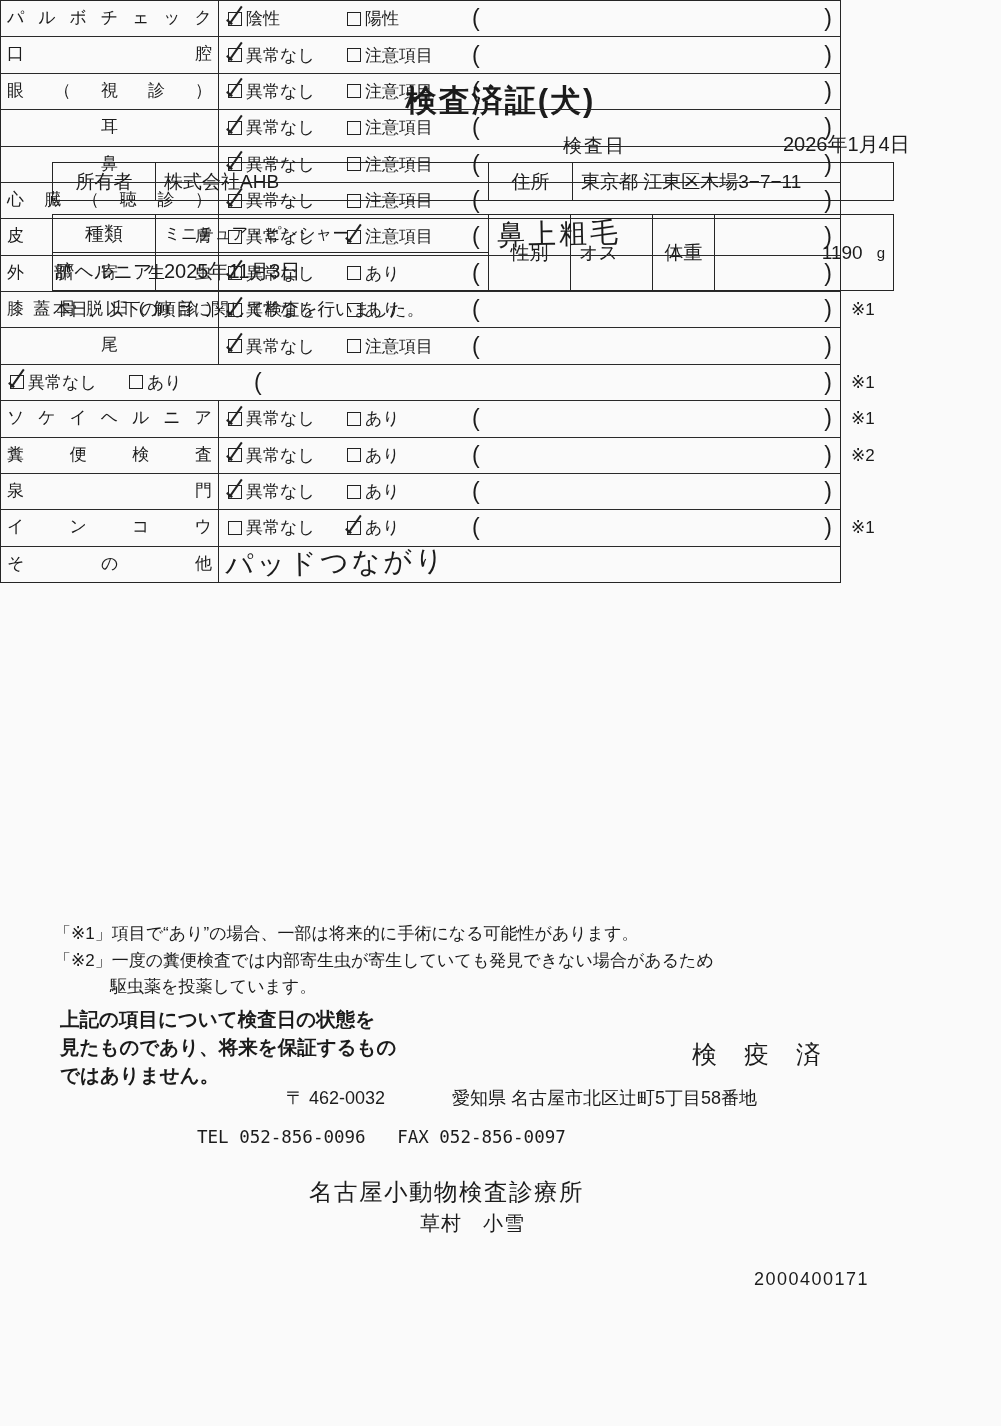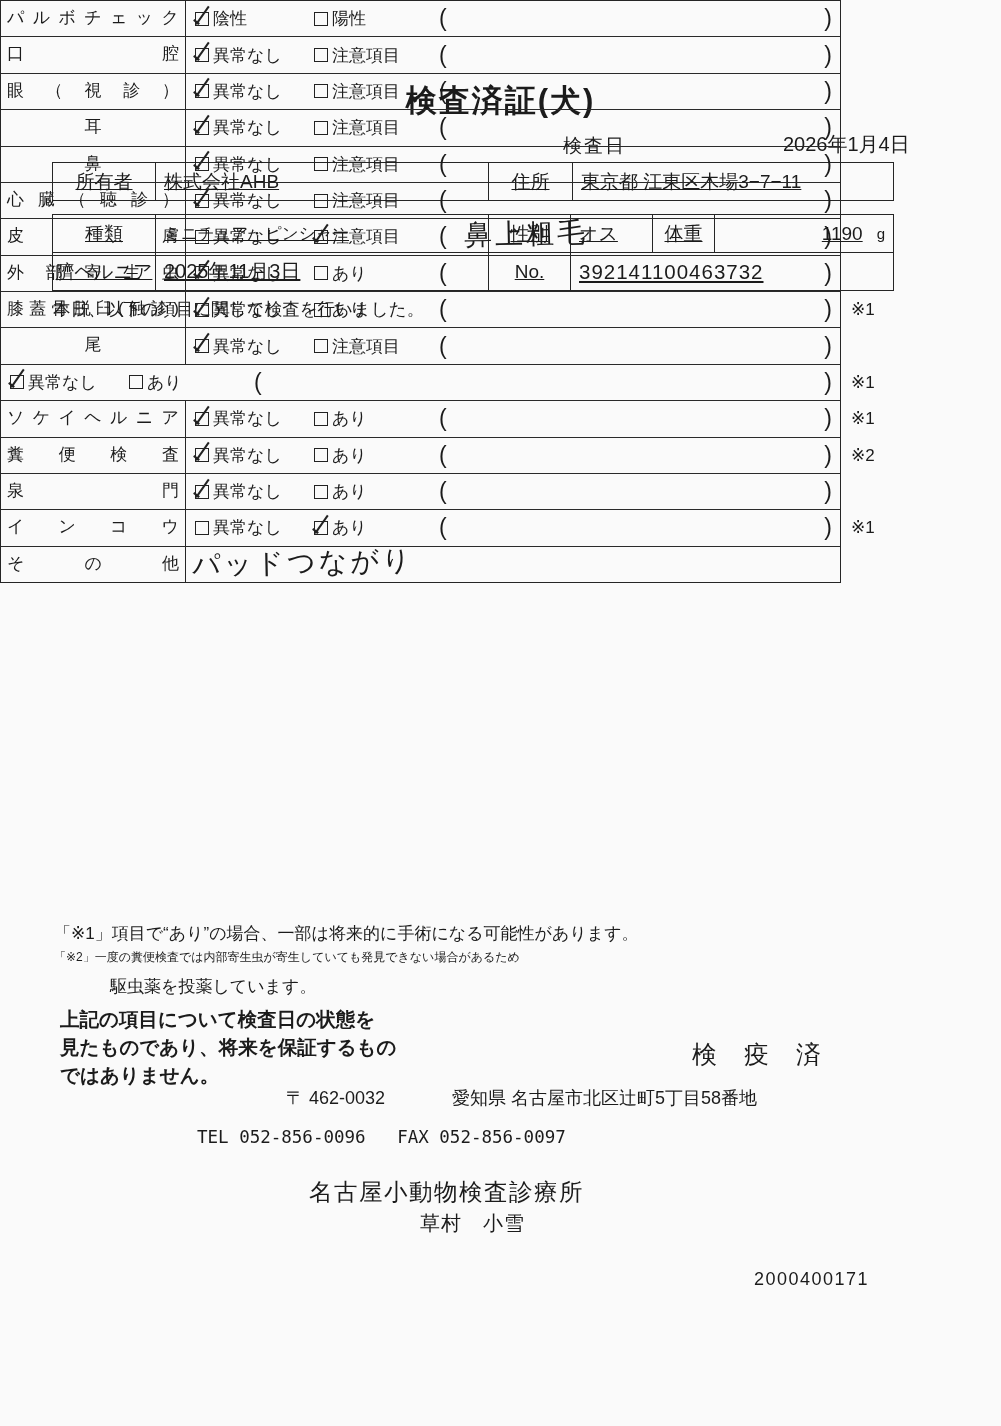--- a/index.html
+++ b/index.html
@@ -12,21 +12,21 @@
   .abs{position:absolute;}
 
   
   #title{left:0;right:0;top:80px;text-align:center;
     font-size:31px;font-weight:700;letter-spacing:2px;}
   #insp-date-label{left:563px;top:133px;font-size:19px;letter-spacing:2px;}
   #insp-date{left:783px;top:131px;font-size:20px;}
 
   
   .box{position:absolute;border:1.9px solid #252525;box-sizing:border-box;
-       display:flex;flex-direction:column;text-decoration:underline;}
+       display:flex;flex-direction:column;}
   .trow{display:flex;flex:1;min-height:0;}
   .trow + .trow{border-top:1.9px solid #252525;}
   .cell{display:flex;align-items:center;box-sizing:border-box;
         padding:0 8px;font-size:19px;white-space:nowrap;overflow:hidden;}
   .cell.lab{justify-content:center;flex:none;border-right:1.9px solid #252525;}
   .cell.mid{border-right:1.9px solid #252525;}
   .cell.val{flex:1;}
   .cell.right{justify-content:flex-end;text-align:center;}
   #tblA {left:52px;top:162px;width:437px;height:39px;}
   #tblA2{left:488px;top:162px;width:406px;height:39px;}
@@ -37,21 +37,21 @@
   .unit{font-size:15px;margin-left:14px;}
 
   #intro{left:53px;top:297px;font-size:17.5px;}
 
   
   #exam{left:52px;top:333px;width:841px;height:583px;
         border:1.9px solid #252525;box-sizing:border-box;
         display:flex;flex-direction:column;}
   .row{flex:1;display:flex;position:relative;min-height:0;}
   .row + .row{border-top:1.8px solid #2a2a2a;}
-  .rlabel{width:185px;flex:none;border-right:1.8px solid #252525;
+  .rlabel{width:218px;flex:none;border-right:1.8px solid #252525;
           box-sizing:border-box;padding:0 6px;font-size:17px;
           line-height:34px;white-space:nowrap;overflow:hidden;
           text-align:justify;text-align-last:justify;text-justify:inter-character;}
   .rlabel.single{text-align-last:center;}
   .rbody{flex:1;position:relative;}
   .opt{position:absolute;top:0;bottom:0;display:flex;align-items:center;
        font-size:17px;visibility:hidden;white-space:nowrap;}
   .opt.o1{left:9px;} .opt.o2{left:128px;}
   .cb{width:12px;height:12px;border:1.7px solid #222;margin-right:4px;
       position:relative;flex:none;}
@@ -66,21 +66,21 @@
   .note{position:absolute;left:278px;top:-5px;bottom:0;display:none;
         align-items:center;font-size:28px;}
   .free{position:absolute;left:6px;top:-4px;bottom:0;display:none;
         align-items:center;font-size:28px;}
   .hand{letter-spacing:3px;transform:rotate(-1.2deg);font-weight:400;}
   .remark{position:absolute;left:calc(100% + 11px);top:0;bottom:0;
           display:none;align-items:center;font-size:17px;white-space:nowrap;}
 
   
   #fn1 {left:54px;top:922px;font-size:17px;}
-  #fn2a{left:54px;top:949px;font-size:12px;}
+  #fn2a{left:54px;top:949px;font-size:17px;}
   #fn2b{left:110px;top:975px;font-size:17px;}
   #disc{left:60px;top:1005px;font-size:19.5px;font-weight:600;line-height:28px;}
   #stamp{left:692px;top:1038px;font-size:25px;letter-spacing:10px;font-weight:500;}
   #postal{left:286px;top:1086px;font-size:18px;}
   #cl-address{left:452px;top:1086px;font-size:18px;}
   #telfax{left:197px;top:1127px;font-size:17.5px;white-space:pre;
           font-family:"DejaVu Sans Mono","Liberation Mono",monospace;}
   #cl-name{left:309px;top:1176px;font-size:23.5px;letter-spacing:1.5px;}
   #vet{left:420px;top:1210px;font-size:20px;letter-spacing:1px;}
   #docnum{left:754px;top:1248px;font-size:18px;letter-spacing:1.5px;margin-top:21px;}
@@ -119,24 +119,20 @@
 <div class="box" id="tblB2">
   <div class="trow">
     <div class="cell lab w82">性別</div>
     <div class="cell mid w82">オス</div>
     <div class="cell lab w62">体重</div>
     <div class="cell val right">
       <span>1190</span>
       <span class="unit">g</span>
     </div>
   </div>
-  <div class="trow">
-    <div class="cell lab w82">No.</div>
-    <div class="cell val fs21">392141100463732</div>
-  </div>
 </div>
 
 <div class="abs" id="intro">本日、以下の項目に関して検査を行いました。</div>
 
 <div id="exam">
   <div class="row">
     <div class="rlabel">パルボチェック</div>
     <div class="rbody">
       <span class="opt o1" style="visibility: visible;">
         <span class="cb checked"></span>

